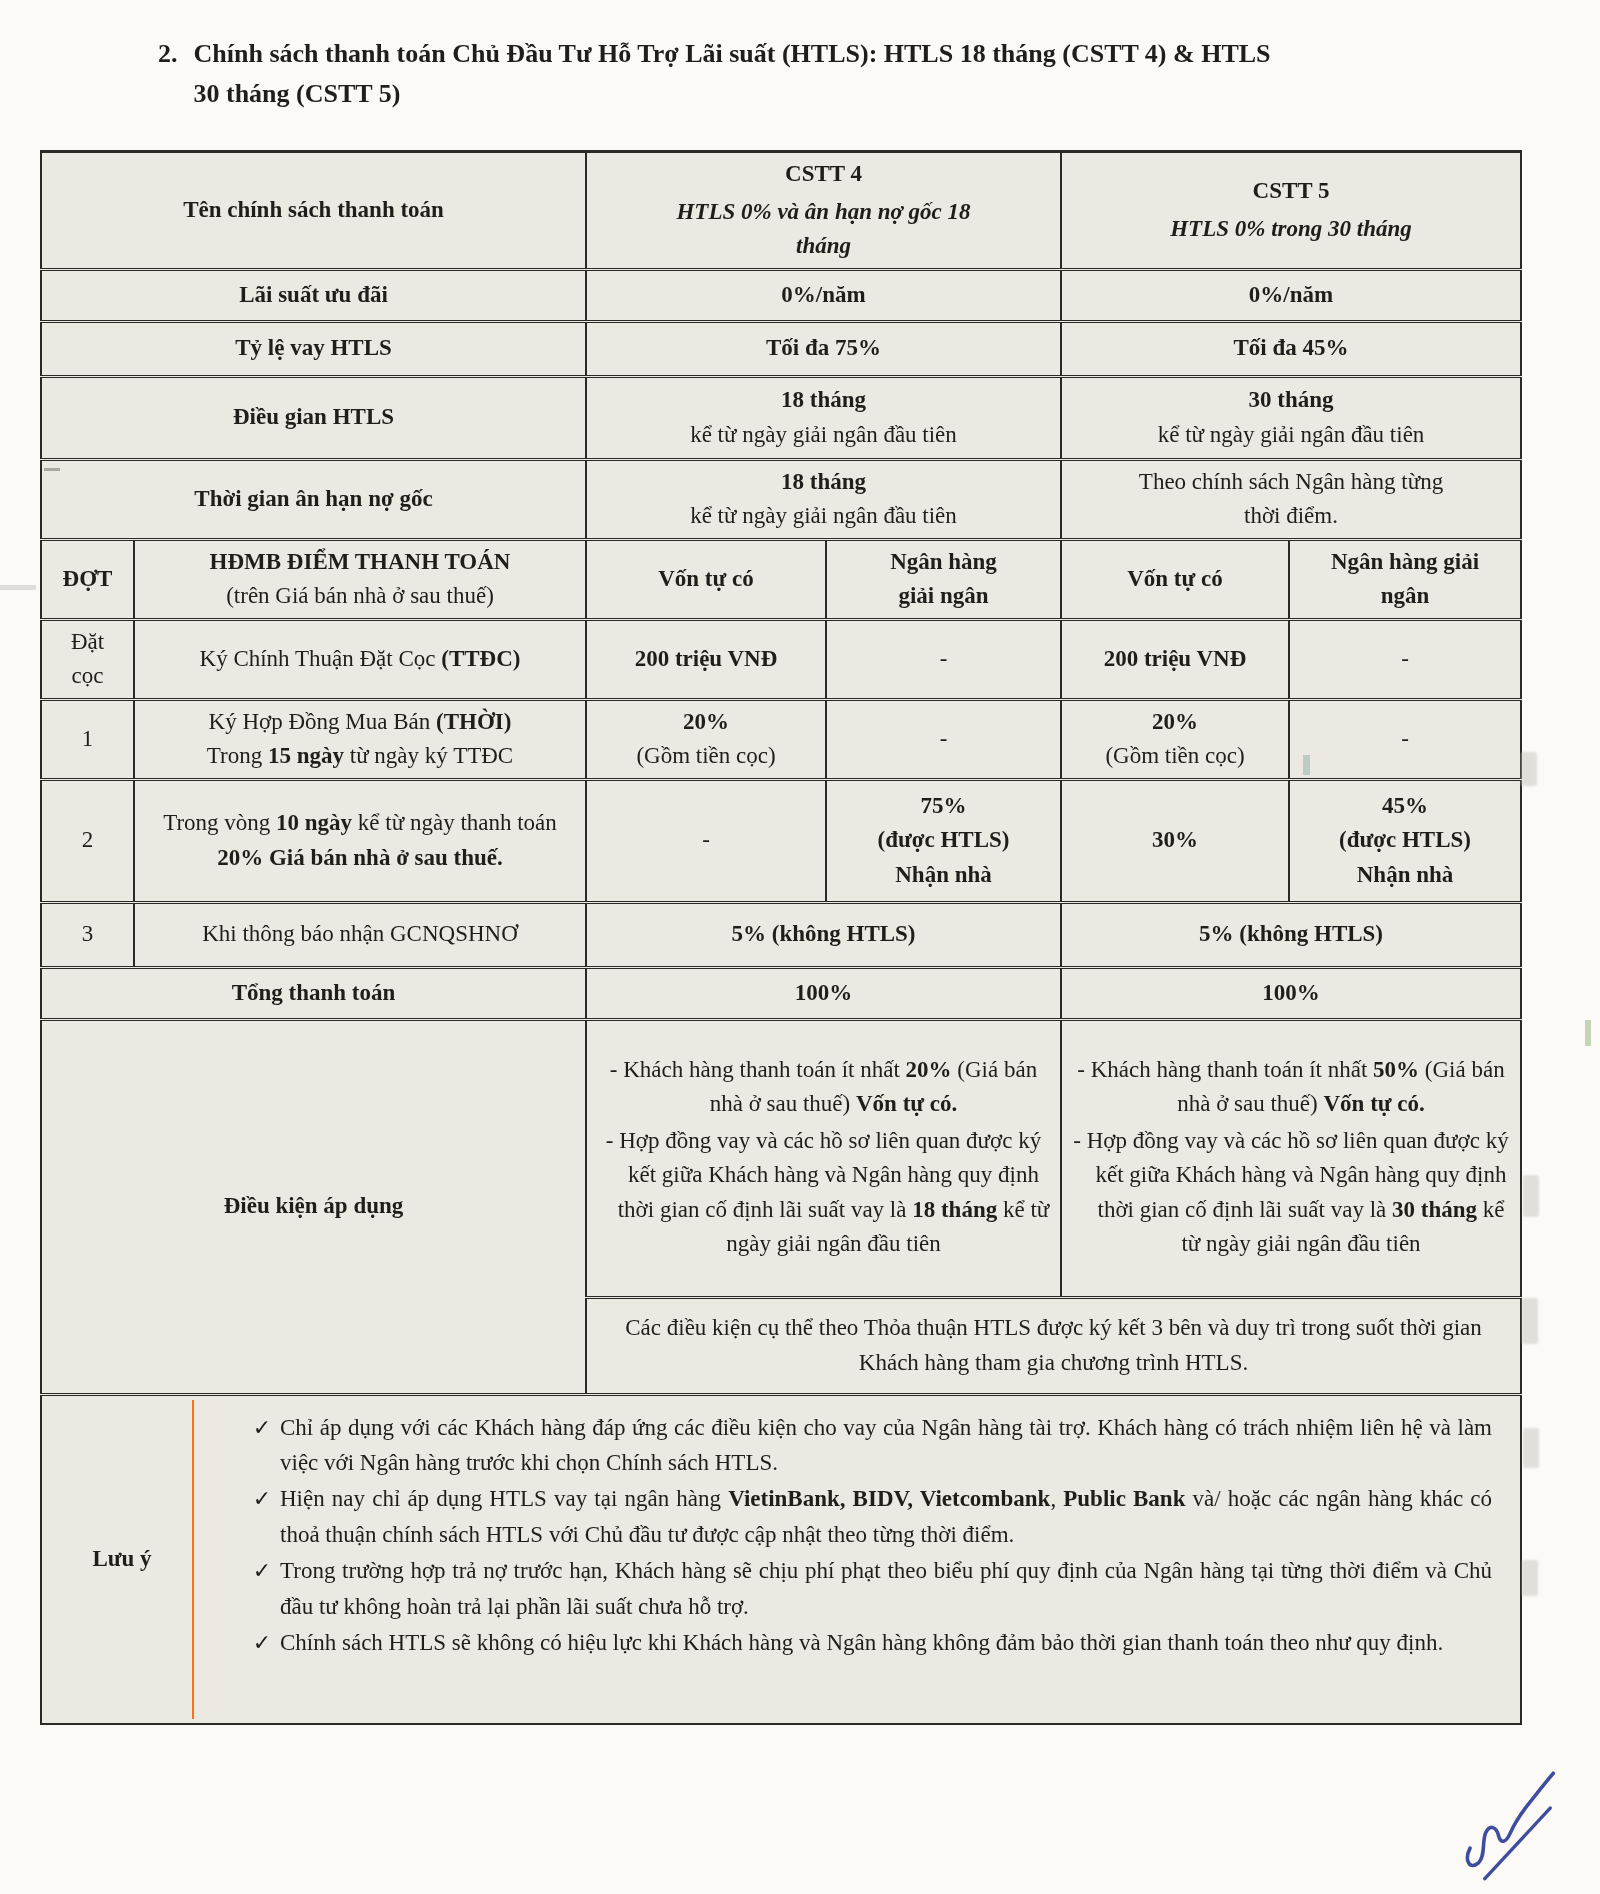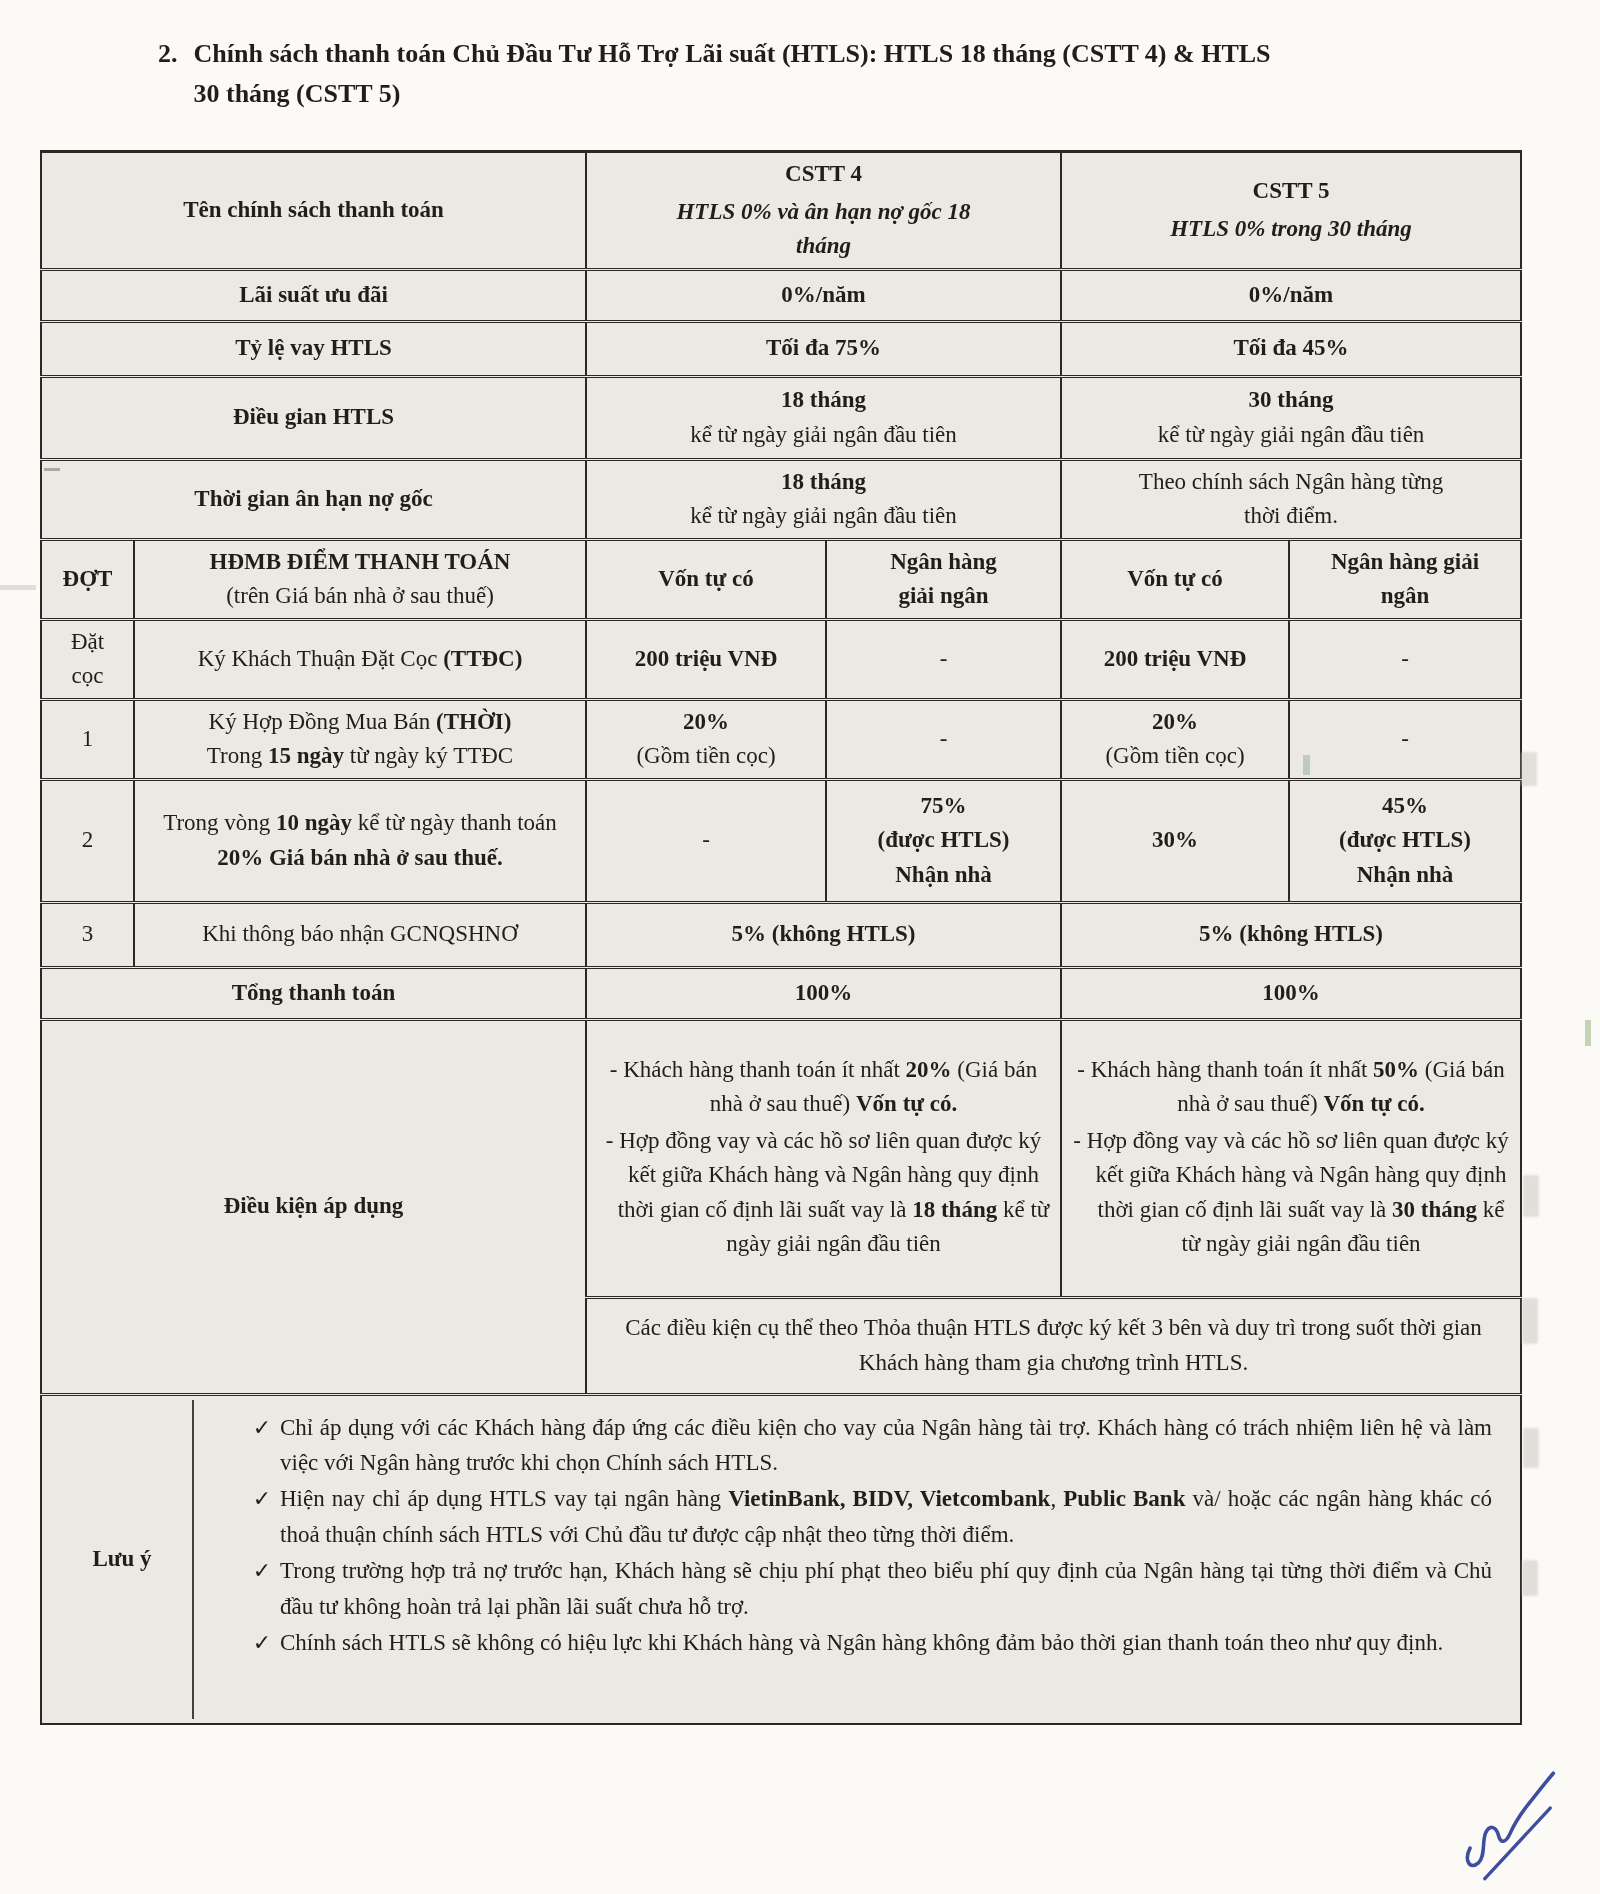--- a/index.html
+++ b/index.html
@@ -26,21 +26,21 @@
   .just{text-align:justify;padding-left:16px;padding-right:14px;}
   .preline{white-space:pre-line;}
   .seg-b{font-weight:bold;}
   .seg-i{}
   .code{margin-bottom:3px;}
   td.cond-cell{vertical-align:top;text-align:justify;padding:10px 13px;line-height:1.57;}
   .cond-bullet{padding-left:20px;text-indent:-20px;margin:0 0 2px 0;}
   td.note-cell{text-align:justify;padding:8px 18px;line-height:1.6;}
   td.luuy-cell{padding:0;}
   .luuy-wrap{display:flex;min-height:319px;align-items:stretch;}
-  .luuy-label{width:140px;flex:0 0 140px;border-right:2px solid #404040;
+  .luuy-label{width:140px;flex:0 0 140px;border-right:2px solid #f97316;
     display:flex;align-items:center;justify-content:center;font-weight:bold;font-size:23px;}
   .luuy-content{flex:1;padding:10px 14px 10px 50px;line-height:1.56;font-size:23px;}
   .note-item{display:flex;}
   .note-check{flex:0 0 36px;font-size:22px;padding-top:1px;}
   .note-text{flex:1;text-align:justify;padding-right:4px;}
 
   .signature{position:absolute;left:1452px;top:1768px;width:112px;height:116px;opacity:.92;}
   .artifact{position:absolute;pointer-events:none;}
   .smudge{background:#ccc9c4;opacity:.55;filter:blur(1px);width:16px;border-radius:2px;}
 </style>
@@ -123,21 +123,21 @@
       <td class="b preline">Ngân hàng
 giải ngân</td>
       <td class="b">Vốn tự có</td>
       <td class="b preline">Ngân hàng giải
 ngân</td>
     </tr>
 
     <tr style="height:75px">
       <td class="preline">Đặt
 cọc</td>
-      <td class="left"><span>Ký Khách Thuận Đặt Cọc </span><span class="seg-b">(TTĐC)</span></td>
+      <td class="left"><span>Ký Chính Thuận Đặt Cọc </span><span class="seg-b">(TTĐC)</span></td>
       <td class="b">200 triệu VNĐ</td>
       <td>-</td>
       <td class="b">200 triệu VNĐ</td>
       <td>-</td>
     </tr>
 
     <tr style="height:75px">
       <td>1</td>
       <td class="left"><span>Ký Hợp Đồng Mua Bán </span><span class="seg-b">(THỜI)</span><br><span>Trong </span><span class="seg-b">15 ngày</span><span> từ ngày ký TTĐC</span></td>
       <td><span class="seg-b">20%</span><br><span class="seg-i">(Gồm tiền cọc)</span></td>

